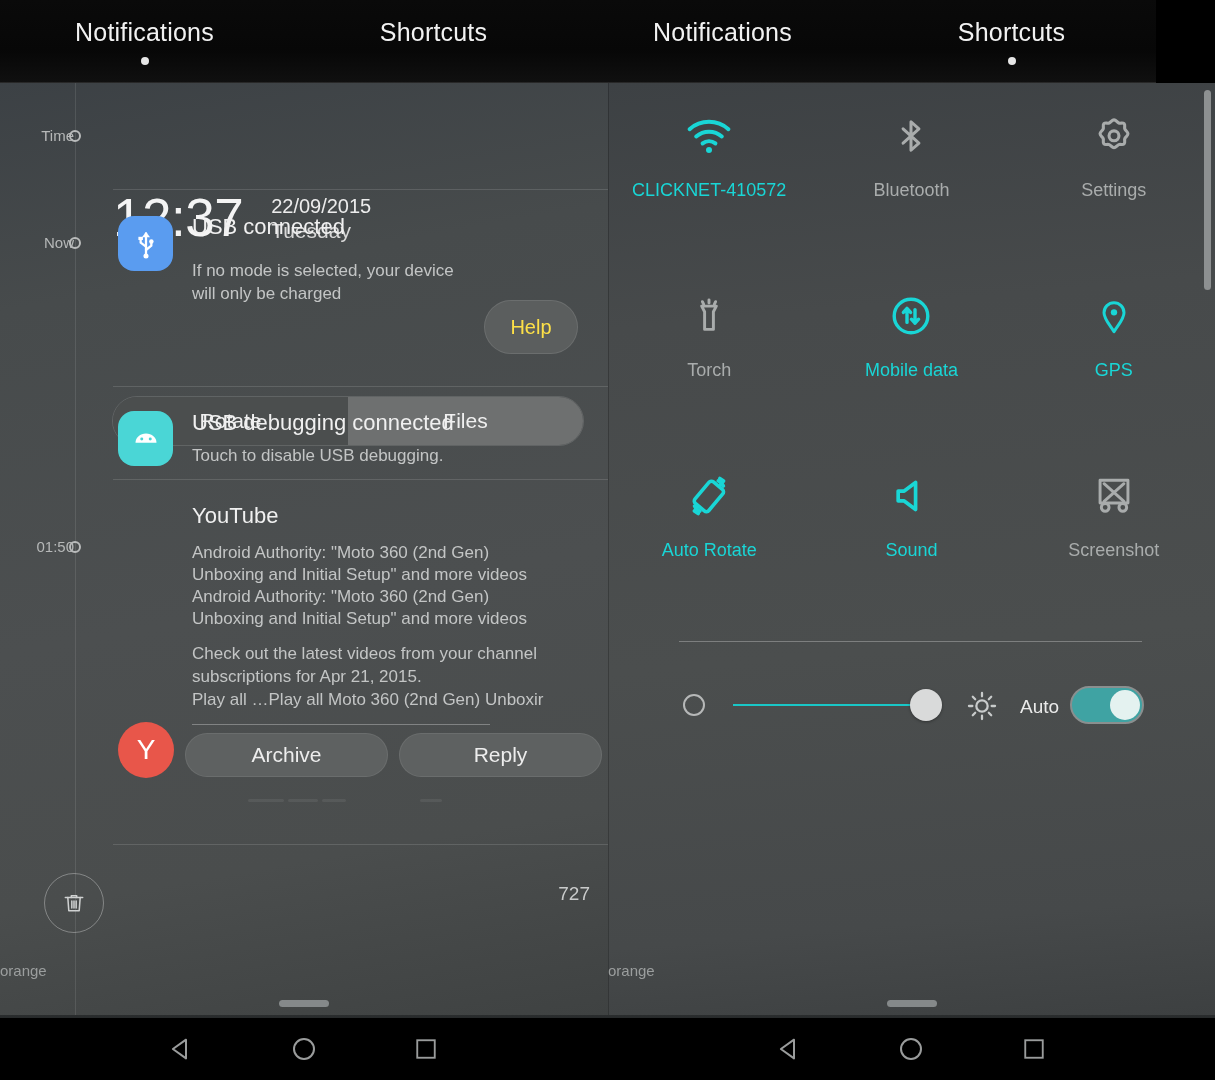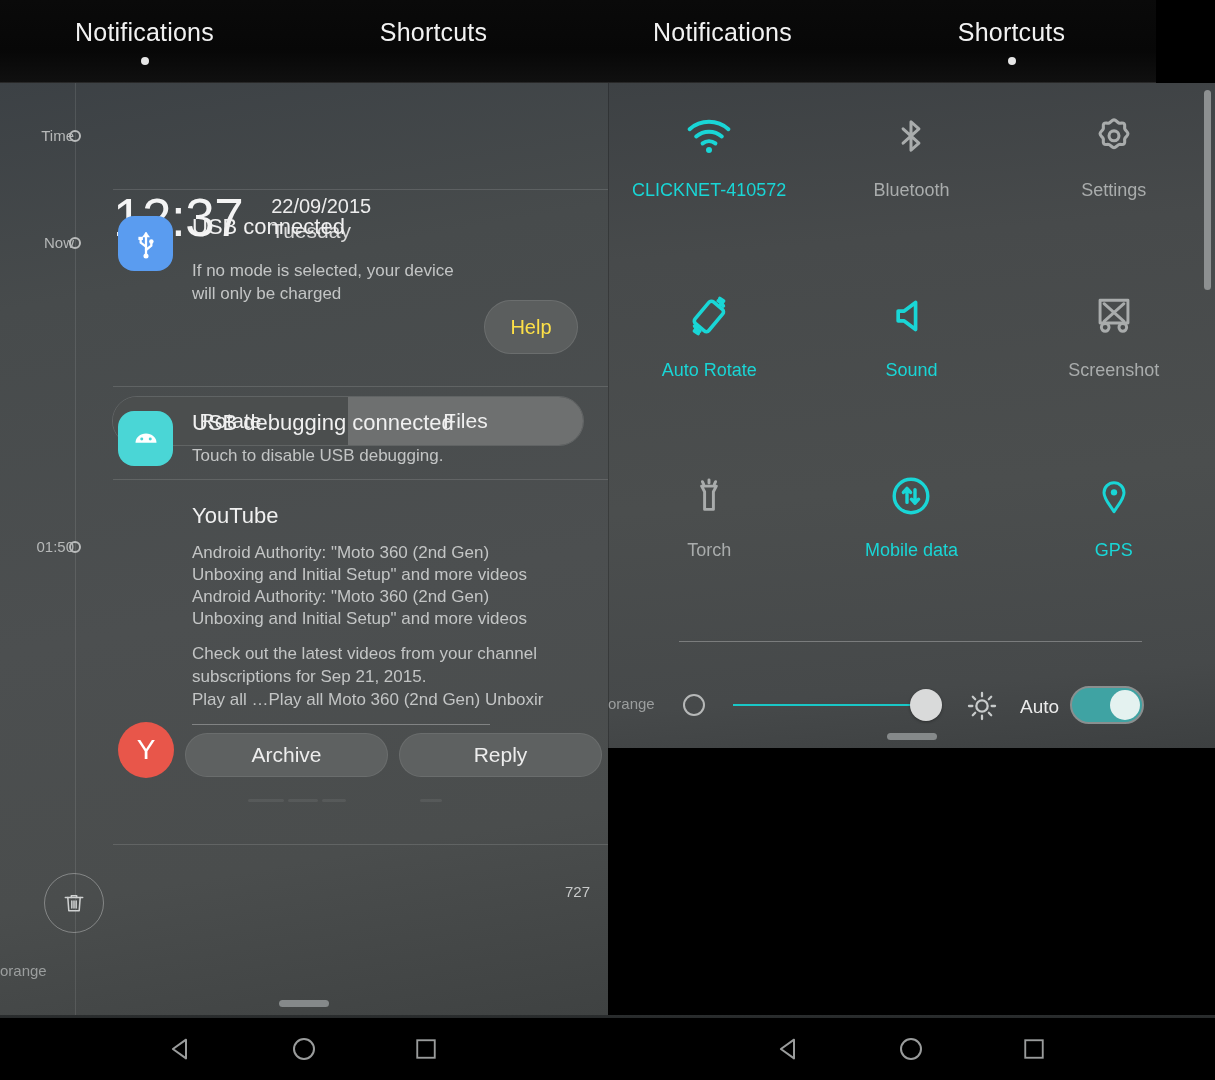--- a/index.html
+++ b/index.html
@@ -37,21 +37,21 @@
   .panels {
     position:absolute; top:83px; left:0; width:1215px; height:932px;
     display:flex;
   }
   .panel-left {
     width:608px; height:932px; position:relative;
     background:linear-gradient(170deg,#3c4145 0%, #474b4c 22%, #4c4f50 55%, #4a4d4d 80%, #3f4242 100%);
     overflow:hidden;
   }
   .panel-right {
-    width:607px; height:665px; position:relative;
+    width:607px; height:932px; position:relative;
     background:linear-gradient(175deg,#3d4144 0%, #474a4b 25%, #4b4e4e 60%, #46494a 88%, #3d4041 100%);
     overflow:hidden;
   }
   .panel-divider {
     position:absolute; left:608px; top:0; width:1px; height:932px;
     background:rgba(0,0,0,.22);
   }
 
   
   .rail-line {
@@ -125,21 +125,21 @@
     background:rgba(255,255,255,.30);
   }
   .action-btn {
     position:absolute; height:44px; border-radius:22px;
     background:#5e6161; border:1px solid rgba(255,255,255,.08);
     display:flex; align-items:center; justify-content:center;
     color:#ededed; font-size:21px;
   }
   .count-727 {
     position:absolute; right:18px; top:800px;
-    font-size:15px; color:#c9cbcb;
+    font-size:19px; color:#c9cbcb;
   }
   .ghost-line {
     position:absolute; height:3px; background:rgba(255,255,255,.07);
     border-radius:2px;
   }
 
   
   .trash-btn {
     position:absolute; left:44px; top:790px;
     width:60px; height:60px; border-radius:50%;
@@ -332,21 +332,21 @@
 
         <div class="notif-body" style="left:192px; top:458px;">Android Authority: "Moto 360 (2nd Gen)</div>
         <div class="notif-body" style="left:192px; top:480px;">Unboxing and Initial Setup" and more videos</div>
         <div class="notif-body" style="left:192px; top:502px;">Android Authority: "Moto 360 (2nd Gen)</div>
         <div class="notif-body" style="left:192px; top:524px;">Unboxing and Initial Setup" and more videos</div>
 
         <div class="yt-avatar">Y</div>
         <div class="yt-rule"></div>
 
         <div class="notif-body" style="left:192px; top:559px;">Check out the latest videos from your channel</div>
-        <div class="notif-body" style="left:192px; top:582px;">subscriptions for Sep 21, 2015.</div>
+        <div class="notif-body" style="left:192px; top:582px;">subscriptions for Apr 21, 2015.</div>
         <div class="notif-body" style="left:192px; top:605px;">Play all  …Play all   Moto 360 (2nd Gen) Unboxir</div>
 
         <div class="action-btn" style="left:185px; top:650px; width:203px;">Archive</div>
         <div class="action-btn" style="left:399px; top:650px; width:203px;">Reply</div>
 
         <div class="ghost-line" style="left:248px; top:716px; width:36px;"></div>
         <div class="ghost-line" style="left:288px; top:716px; width:30px;"></div>
         <div class="ghost-line" style="left:322px; top:716px; width:24px;"></div>
         <div class="ghost-line" style="left:420px; top:716px; width:22px;"></div>
         <div class="count-727">727</div>
@@ -397,20 +397,51 @@
                 <circle cx="12" cy="11.9" r="2.7"></circle>
               </svg>
             </div>
             <div class="tile-label off">Settings</div>
           </div>
         </div>
 
         <div class="grid-row">
           <div class="tile">
             <div class="tile-icon">
+              <svg width="44" height="46" viewBox="0 0 24 24" fill="none" stroke="#a9acac" stroke-width="1.6" stroke-linecap="round" stroke-linejoin="round">
+                <path d="M8 6.6h8l-1.6 3.1v9.6h-4.8v-9.6z"></path>
+                <path d="M12 3.2v1.7M8.4 4.2l.7 1.5M15.6 4.2l-.7 1.5"></path>
+              </svg>
+            </div>
+            <div class="tile-label off">Torch</div>
+          </div>
+          <div class="tile">
+            <div class="tile-icon">
+              <svg width="48" height="48" viewBox="0 0 24 24" fill="none" stroke="#19d6d6" stroke-width="1.7" stroke-linecap="round" stroke-linejoin="round">
+                <circle cx="12" cy="12" r="8.4"></circle>
+                <path d="M10 15.2V8.4M8.2 10.2L10 8.2l1.8 2"></path>
+                <path d="M14 8.8v6.8M15.8 13.6L14 15.6l-1.8-2"></path>
+              </svg>
+            </div>
+            <div class="tile-label on">Mobile data</div>
+          </div>
+          <div class="tile">
+            <div class="tile-icon">
+              <svg width="40" height="48" viewBox="0 0 24 24" fill="none" stroke="#19d6d6" stroke-width="1.8" stroke-linecap="round" stroke-linejoin="round">
+                <path d="M12 21.4c3.3-5.1 6-7.9 6-11.4a6 6 0 1 0-12 0c0 3.5 2.7 6.3 6 11.4z"></path>
+                <circle cx="12" cy="9.8" r="1.9" fill="#19d6d6" stroke="none"></circle>
+              </svg>
+            </div>
+            <div class="tile-label on">GPS</div>
+          </div>
+        </div>
+
+        <div class="grid-row">
+          <div class="tile">
+            <div class="tile-icon">
               <svg width="48" height="48" viewBox="0 0 24 24" fill="none" stroke="#19d6d6" stroke-width="1.8" stroke-linecap="round" stroke-linejoin="round">
                 <rect x="7.6" y="5.2" width="9" height="14" rx="1.6" transform="rotate(40 12 12)"></rect>
                 <path d="M16.6 4.4a7 7 0 0 1 2.6 2.6"></path>
                 <path d="M17.4 3.2l1.9 1.3-1.4 1.8"></path>
                 <path d="M7.4 19.6a7 7 0 0 1-2.6-2.6"></path>
                 <path d="M6.6 20.8l-1.9-1.3 1.4-1.8"></path>
               </svg>
             </div>
             <div class="tile-label on">Auto Rotate</div>
           </div>
@@ -425,51 +456,20 @@
           <div class="tile">
             <div class="tile-icon">
               <svg width="44" height="44" viewBox="0 0 24 24" fill="none" stroke="#a9acac" stroke-width="1.6" stroke-linecap="round" stroke-linejoin="round">
                 <rect x="4.4" y="3.4" width="15.2" height="12.4"></rect>
                 <path d="M6.6 5.3l10.8 9.6M17.4 5.3L6.6 14.9"></path>
                 <circle cx="7.2" cy="18.2" r="2.1"></circle>
                 <circle cx="16.8" cy="18.2" r="2.1"></circle>
               </svg>
             </div>
             <div class="tile-label off">Screenshot</div>
-          </div>
-        </div>
-
-        <div class="grid-row">
-          <div class="tile">
-            <div class="tile-icon">
-              <svg width="44" height="46" viewBox="0 0 24 24" fill="none" stroke="#a9acac" stroke-width="1.6" stroke-linecap="round" stroke-linejoin="round">
-                <path d="M8 6.6h8l-1.6 3.1v9.6h-4.8v-9.6z"></path>
-                <path d="M12 3.2v1.7M8.4 4.2l.7 1.5M15.6 4.2l-.7 1.5"></path>
-              </svg>
-            </div>
-            <div class="tile-label off">Torch</div>
-          </div>
-          <div class="tile">
-            <div class="tile-icon">
-              <svg width="48" height="48" viewBox="0 0 24 24" fill="none" stroke="#19d6d6" stroke-width="1.7" stroke-linecap="round" stroke-linejoin="round">
-                <circle cx="12" cy="12" r="8.4"></circle>
-                <path d="M10 15.2V8.4M8.2 10.2L10 8.2l1.8 2"></path>
-                <path d="M14 8.8v6.8M15.8 13.6L14 15.6l-1.8-2"></path>
-              </svg>
-            </div>
-            <div class="tile-label on">Mobile data</div>
-          </div>
-          <div class="tile">
-            <div class="tile-icon">
-              <svg width="40" height="48" viewBox="0 0 24 24" fill="none" stroke="#19d6d6" stroke-width="1.8" stroke-linecap="round" stroke-linejoin="round">
-                <path d="M12 21.4c3.3-5.1 6-7.9 6-11.4a6 6 0 1 0-12 0c0 3.5 2.7 6.3 6 11.4z"></path>
-                <circle cx="12" cy="9.8" r="1.9" fill="#19d6d6" stroke="none"></circle>
-              </svg>
-            </div>
-            <div class="tile-label on">GPS</div>
           </div>
         </div>
       </div>
 
       <div class="carrier">orange</div>
       <div class="handle"></div>
     </div>
 
     <div class="panel-divider"></div>
   </div>

